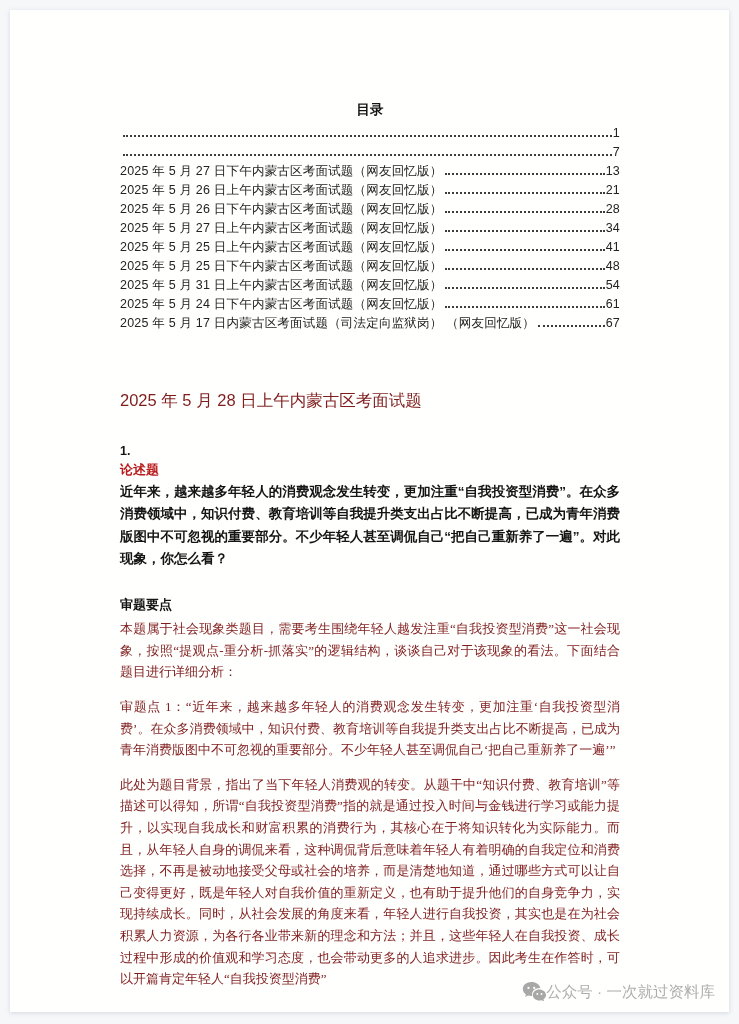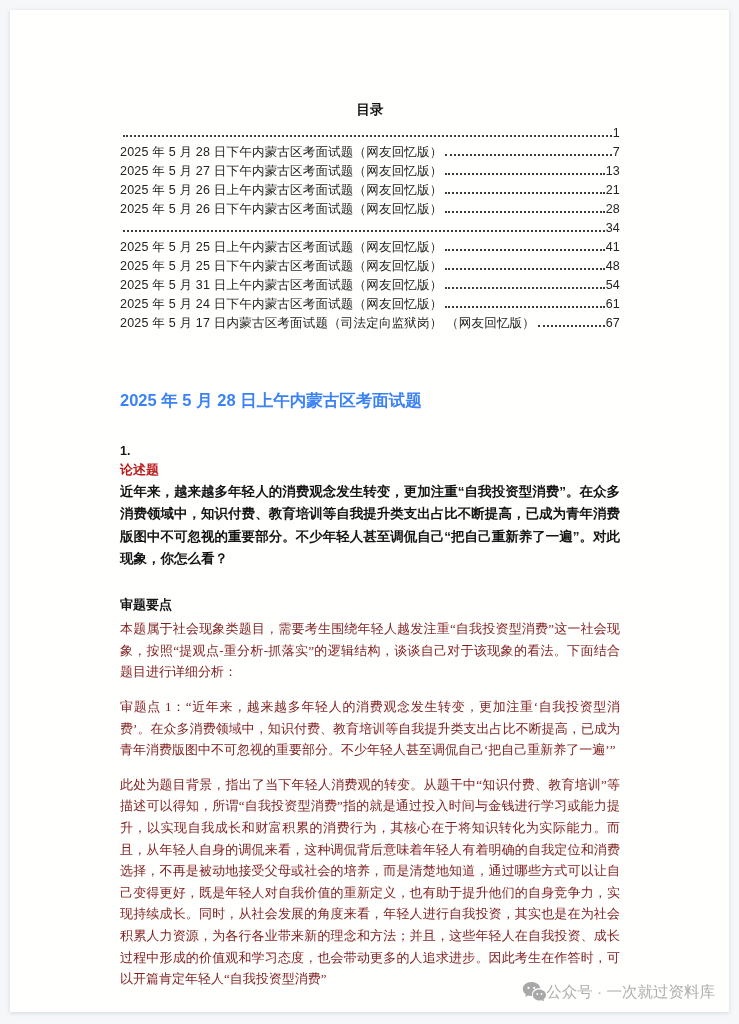--- a/index.html
+++ b/index.html
@@ -43,22 +43,22 @@
     min-width: 14px;
     border-bottom: 2px dotted #3c3c3c;
     margin: 0 1px 3px 3px;
     height: 1px;
   }
   .toc-page { white-space: nowrap; }
   
   .section-title {
     margin: 56px 0 0 0;
     font-size: 16.5px;
-    font-weight: bold;
-    color: #3b82f6;
+    font-weight: normal;
+    color: #7f1d1d;
     line-height: 23px;
   }
   .qnum {
     margin-top: 30px;
     font-weight: bold;
     font-size: 12.5px;
     line-height: 18px;
     color: #141414;
   }
   .qtype {
@@ -110,40 +110,40 @@
 <div class="page">
 
   <div class="toc">
     <div class="toc-title">目录</div>
 
     <div class="toc-entry">
       <span class="toc-leader"></span>
       <span class="toc-page">1</span>
     </div>
     <div class="toc-entry">
-      <span class="toc-label">2025 年 5 月 28 日下午内蒙古区考面试题（网友回忆版）</span>
       <span class="toc-leader"></span>
       <span class="toc-page">7</span>
     </div>
     <div class="toc-entry">
       <span class="toc-label">2025 年 5 月 27 日下午内蒙古区考面试题（网友回忆版）</span>
       <span class="toc-leader"></span>
       <span class="toc-page">13</span>
     </div>
     <div class="toc-entry">
       <span class="toc-label">2025 年 5 月 26 日上午内蒙古区考面试题（网友回忆版）</span>
       <span class="toc-leader"></span>
       <span class="toc-page">21</span>
     </div>
     <div class="toc-entry">
       <span class="toc-label">2025 年 5 月 26 日下午内蒙古区考面试题（网友回忆版）</span>
       <span class="toc-leader"></span>
       <span class="toc-page">28</span>
     </div>
     <div class="toc-entry">
+      <span class="toc-label">2025 年 5 月 27 日上午内蒙古区考面试题（网友回忆版）</span>
       <span class="toc-leader"></span>
       <span class="toc-page">34</span>
     </div>
     <div class="toc-entry">
       <span class="toc-label">2025 年 5 月 25 日上午内蒙古区考面试题（网友回忆版）</span>
       <span class="toc-leader"></span>
       <span class="toc-page">41</span>
     </div>
     <div class="toc-entry">
       <span class="toc-label">2025 年 5 月 25 日下午内蒙古区考面试题（网友回忆版）</span>

